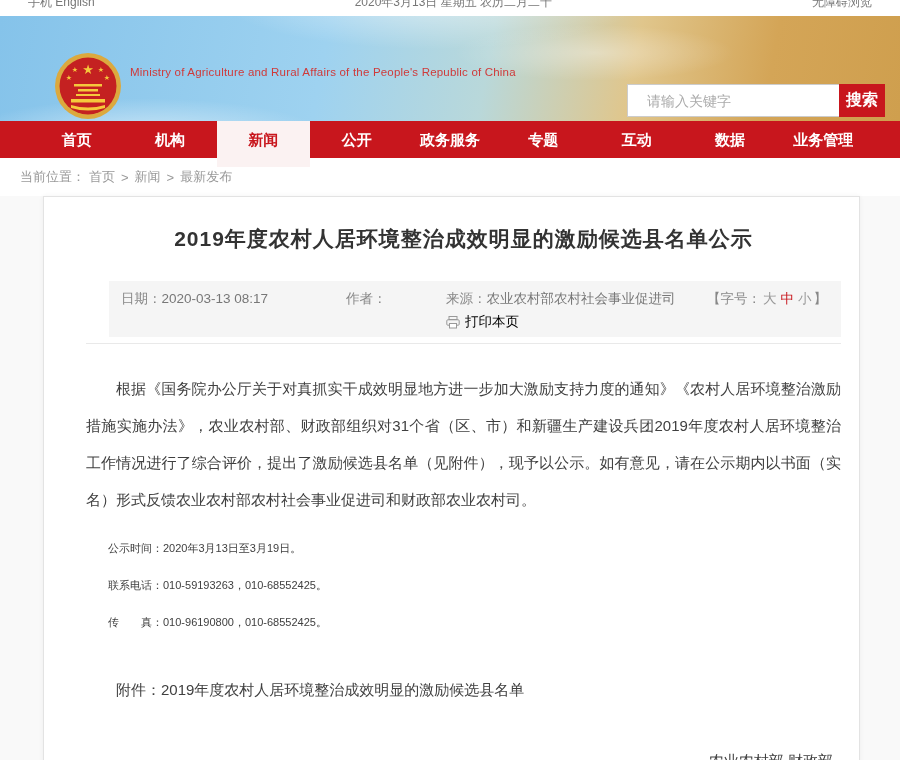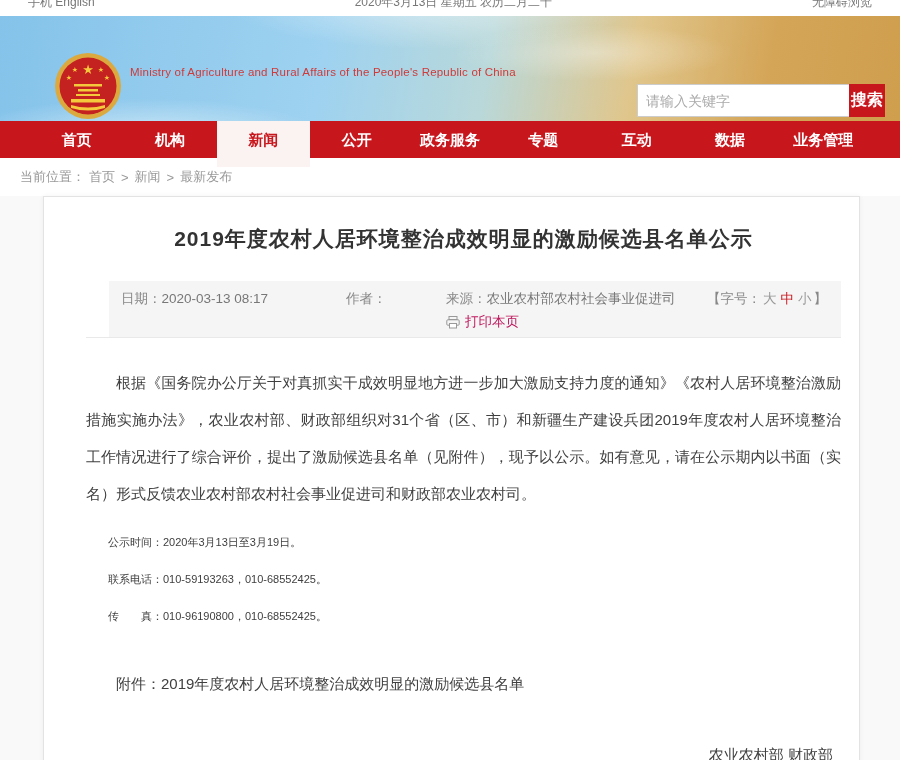--- a/index.html
+++ b/index.html
@@ -20,23 +20,23 @@
       radial-gradient(ellipse 200px 40px at 66% 35%, rgba(255,255,255,.35), transparent 70%),
       linear-gradient(100deg,#85c3ea 0%,#9ed2f0 36%,#b9d8da 54%,#e0c68c 70%,#d4a557 85%,#cf9f4e 100%);
   }
   .emblem { position:absolute; left:54px; top:36px; }
   .site-title-block { position:absolute; left:130px; top:44px; }
   .site-title { font-size:30px; font-weight:bold; color:#d01818; letter-spacing:2px;
     text-shadow:0 1px 0 rgba(255,255,255,.6); }
   .site-subtitle { font-size:11.5px; color:#cf3a3a; margin-top:6px; letter-spacing:.2px; }
   .search-box { position:absolute; right:15px; top:68px; display:flex; }
   .search-input { width:212px; height:33px; border:1px solid #ccc; border-right:none;
-    background:#fff; padding:0 8px; font-size:14px; color:#333; outline:none; }
+    background:#fff; padding:0 19px; font-size:14px; color:#333; outline:none; }
   .search-input::placeholder { color:#aaa; }
-  .search-btn { width:36px; height:33px; background:#c8161d; color:#fff; border:none;
+  .search-btn { width:46px; height:33px; background:#c8161d; color:#fff; border:none;
     font-size:16px; font-weight:bold; cursor:pointer; }
 
   
   .nav { height:37px; background:#c8161d; display:flex; padding:0 30px; position:relative; z-index:2; }
   .nav-item { flex:1; text-align:center; line-height:37px; color:#fff; font-size:15px;
     font-weight:bold; cursor:pointer; height:37px; }
   .nav-item.active { background:#fbf2f2; color:#c8161d; height:46px; }
 
   
   .breadcrumb { height:38px; background:#fff; display:flex; align-items:center;
@@ -45,30 +45,30 @@
   .crumb-sep { margin:0 2px; color:#999; }
 
   
   .page-bg { background:#f9f9f9; height:570px; }
   .card { margin:0 40px 0 43px; background:#fff; border:1px solid #e3e3e3;
     box-shadow:0 0 5px rgba(0,0,0,.05); height:570px;
     padding:28px 18px 0 42px; position:relative; }
   .article-title { text-align:center; font-size:21px; font-weight:bold; color:#333;
     letter-spacing:1px; margin-bottom:28px; }
 
-  .meta-wrap { border-bottom:1px solid #e9e9e9; padding-bottom:0; }
+  .meta-wrap { border-bottom:1px solid #e9e9e9; padding-bottom:6px; }
   .meta-band { background:#f5f5f5; margin-left:23px; padding:9px 14px 6px 12px;
     font-size:13.5px; color:#888; display:flex; }
   .meta-col-date { width:225px; }
   .meta-col-author { width:100px; }
   .meta-col-source { flex:1; }
   .meta-col-size { width:150px; text-align:right; white-space:nowrap; }
   .meta-val { color:#777; }
   .print-line { margin-top:5px; display:flex; align-items:center; gap:5px;
-    color:#be185d; cursor:pointer; }
+    color:#000000; cursor:pointer; }
   .fs-opt { color:#999; cursor:pointer; margin:0 2px; }
   .fs-opt.mid { color:#c8161d; }
 
   .body-text { margin-top:26px; font-size:15px; color:#404040; line-height:37px;
     text-align:justify; }
   .body-text p { text-indent:2em; }
   .info-line { font-size:11px; color:#404040; line-height:37px; text-indent:2em; }
   .info-gap { margin-top:12px; }
   .attachment-line { margin-top:40px; font-size:15px; color:#404040;
     text-indent:2em; cursor:pointer; }

